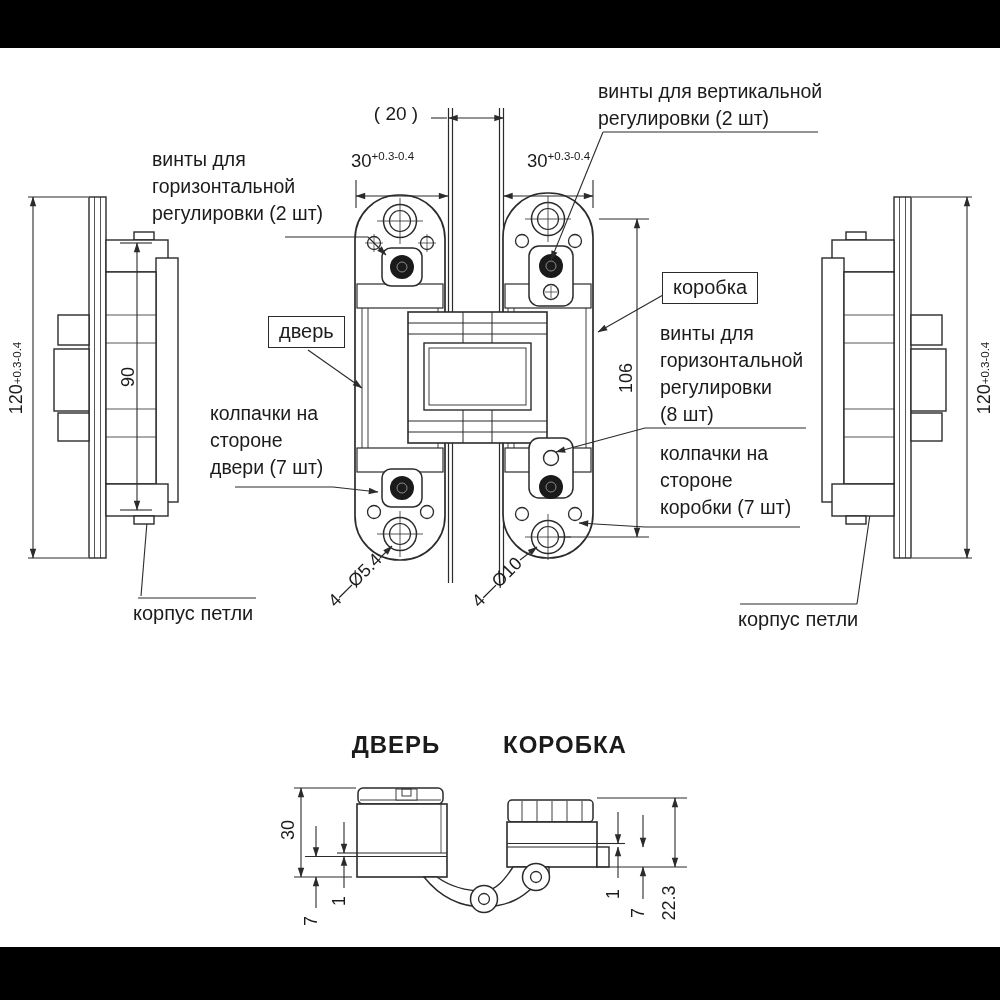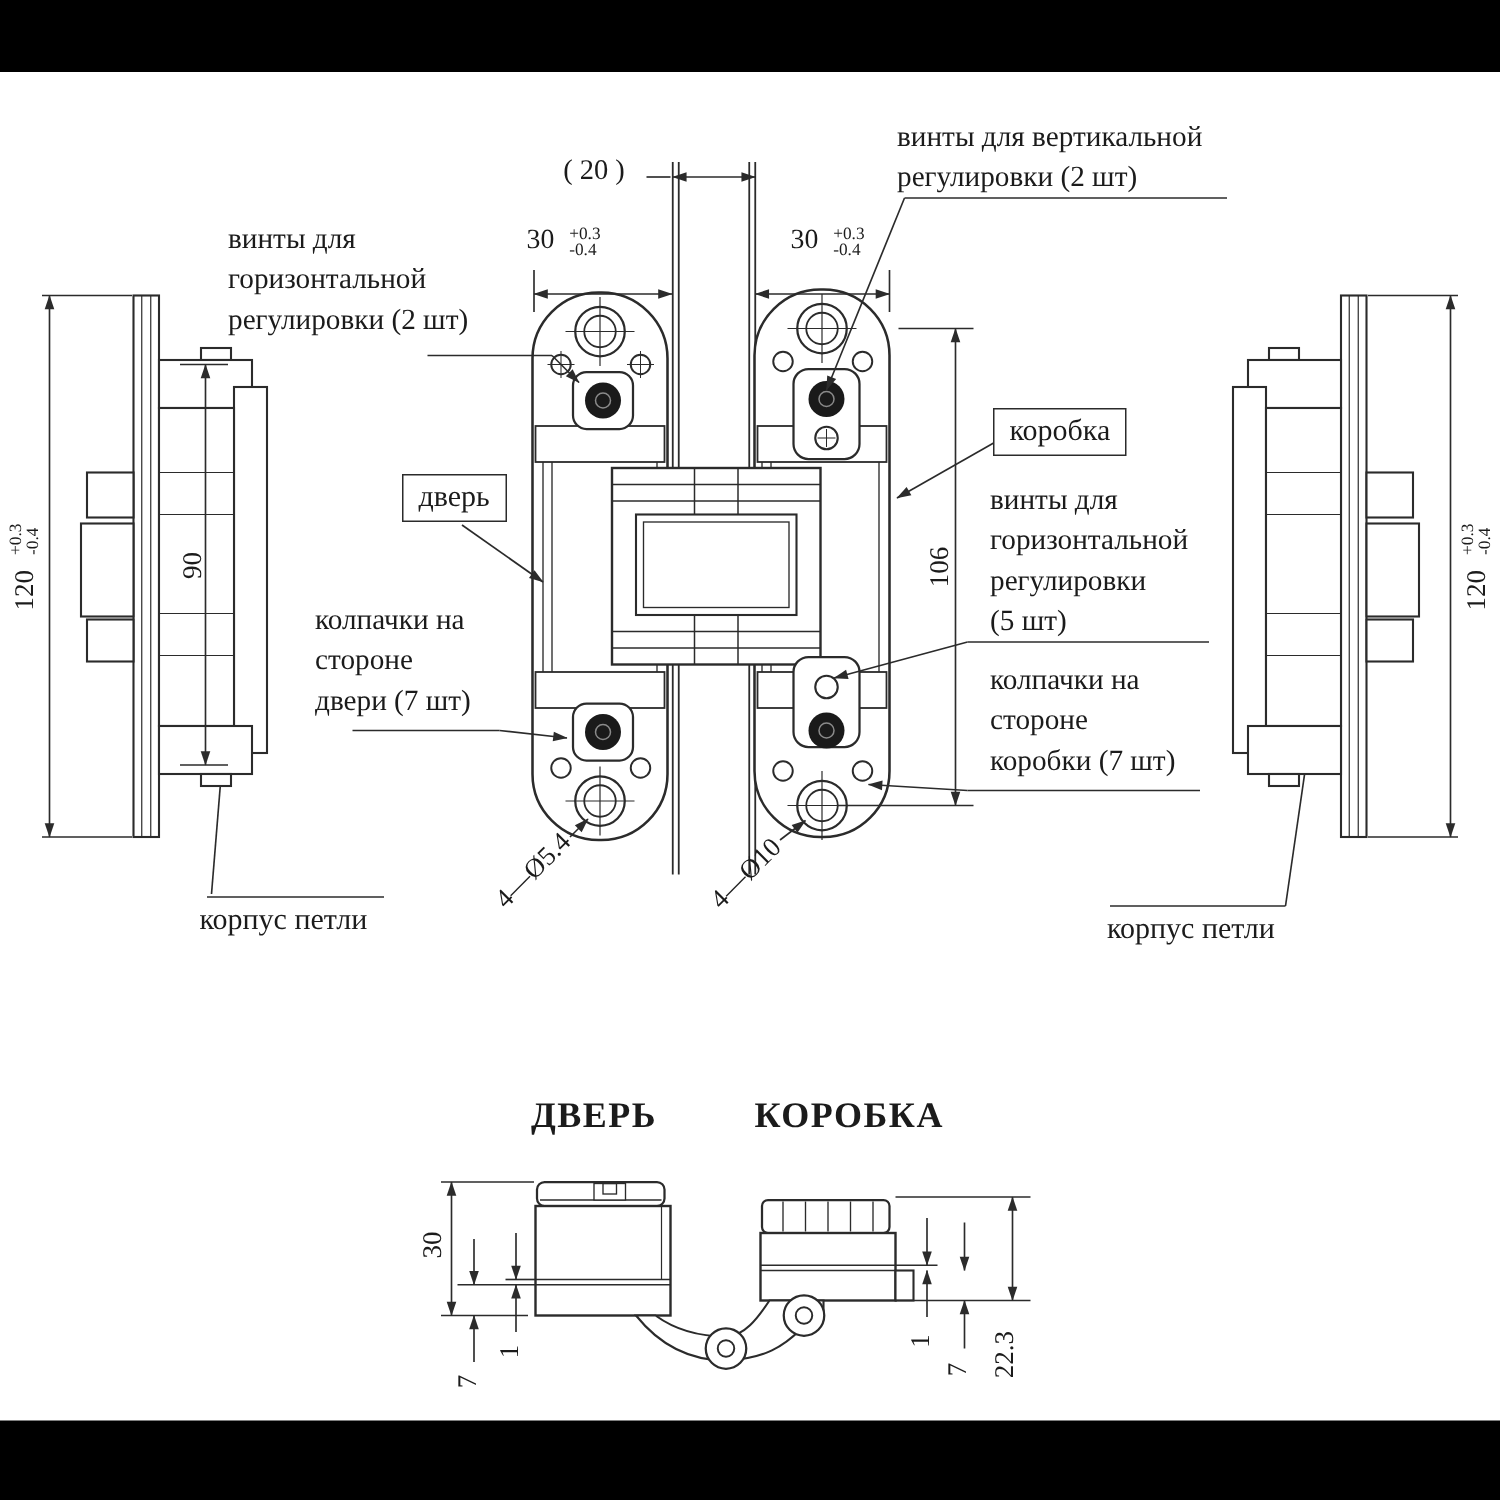--- a/index.html
+++ b/index.html
@@ -1,34 +1,34 @@
 <!DOCTYPE html>
 <html><head>
 <meta charset="utf-8">
 <style>
   * { margin:0; padding:0; box-sizing:border-box; }
   html,body { background:#888; }
   .stage { position:relative; width:1000px; height:1000px; background:#ffffff; overflow:hidden;
-           font-family:Liberation Serif, serif; color:#1b1b1b; }
+           font-family:Liberation Sans, sans-serif; color:#1b1b1b; }
   .bar { position:absolute; left:0; width:1000px; background:#000; }
   .bar.top { top:0; height:48px; }
   .bar.bot { top:947px; height:53px; }
   svg.lines { position:absolute; left:0; top:0; width:1000px; height:1000px; }
   .lbl { position:absolute; font-size:19.5px; line-height:27px; white-space:nowrap; }
   .lbl span { display:block; }
   .tag { position:absolute; border:1.7px solid #2b2b2b; padding:2px 10px 4px; font-size:20px;
          line-height:24px; background:#fff; white-space:nowrap; }
   .heading { position:absolute; font-size:24px; font-weight:600; letter-spacing:1px; text-align:center; }
   .hdim { position:absolute; font-size:18.5px; white-space:nowrap; display:flex; align-items:flex-start; }
   .vdim { position:absolute; width:90px; height:22px; display:flex; align-items:center; justify-content:center;
           font-size:18px; transform:rotate(-90deg); white-space:nowrap; }
   .d45  { position:absolute; width:90px; height:20px; display:flex; align-items:center; justify-content:center;
           font-size:18px; transform:rotate(-45deg); white-space:nowrap; }
-  .tol { display:inline-flex; flex-direction:column; font-size:11.5px; line-height:11px;
-         margin-left:10px; transform:translateY(1px); }
+  .tol { display:inline-flex; flex-direction:row; font-size:11.5px; line-height:11px;
+         margin-left:0; transform:translateY(1px); }
   .tol i { font-style:normal; }
   .ctr { text-align:center; justify-content:center; }
 </style>
 </head>
 <body>
 
 <div class="stage">
 
   <svg class="lines" viewBox="0 0 1000 1000">
     <defs>
@@ -250,21 +250,21 @@
     <span>регулировки (2 шт)</span>
   </div>
 
   <div class="tag" style="left:268px; top:316px;">дверь</div>
   <div class="tag" style="left:662px; top:272px;">коробка</div>
 
   <div class="lbl" style="left:660px; top:320px;">
     <span>винты для</span>
     <span>горизонтальной</span>
     <span>регулировки</span>
-    <span>(5 шт)</span>
+    <span>(8 шт)</span>
   </div>
 
   <div class="lbl" style="left:660px; top:440px;">
     <span>колпачки на</span>
     <span>стороне</span>
     <span>коробки (7 шт)</span>
   </div>
 
   <div class="lbl" style="left:210px; top:400px;">
     <span>колпачки на</span>

